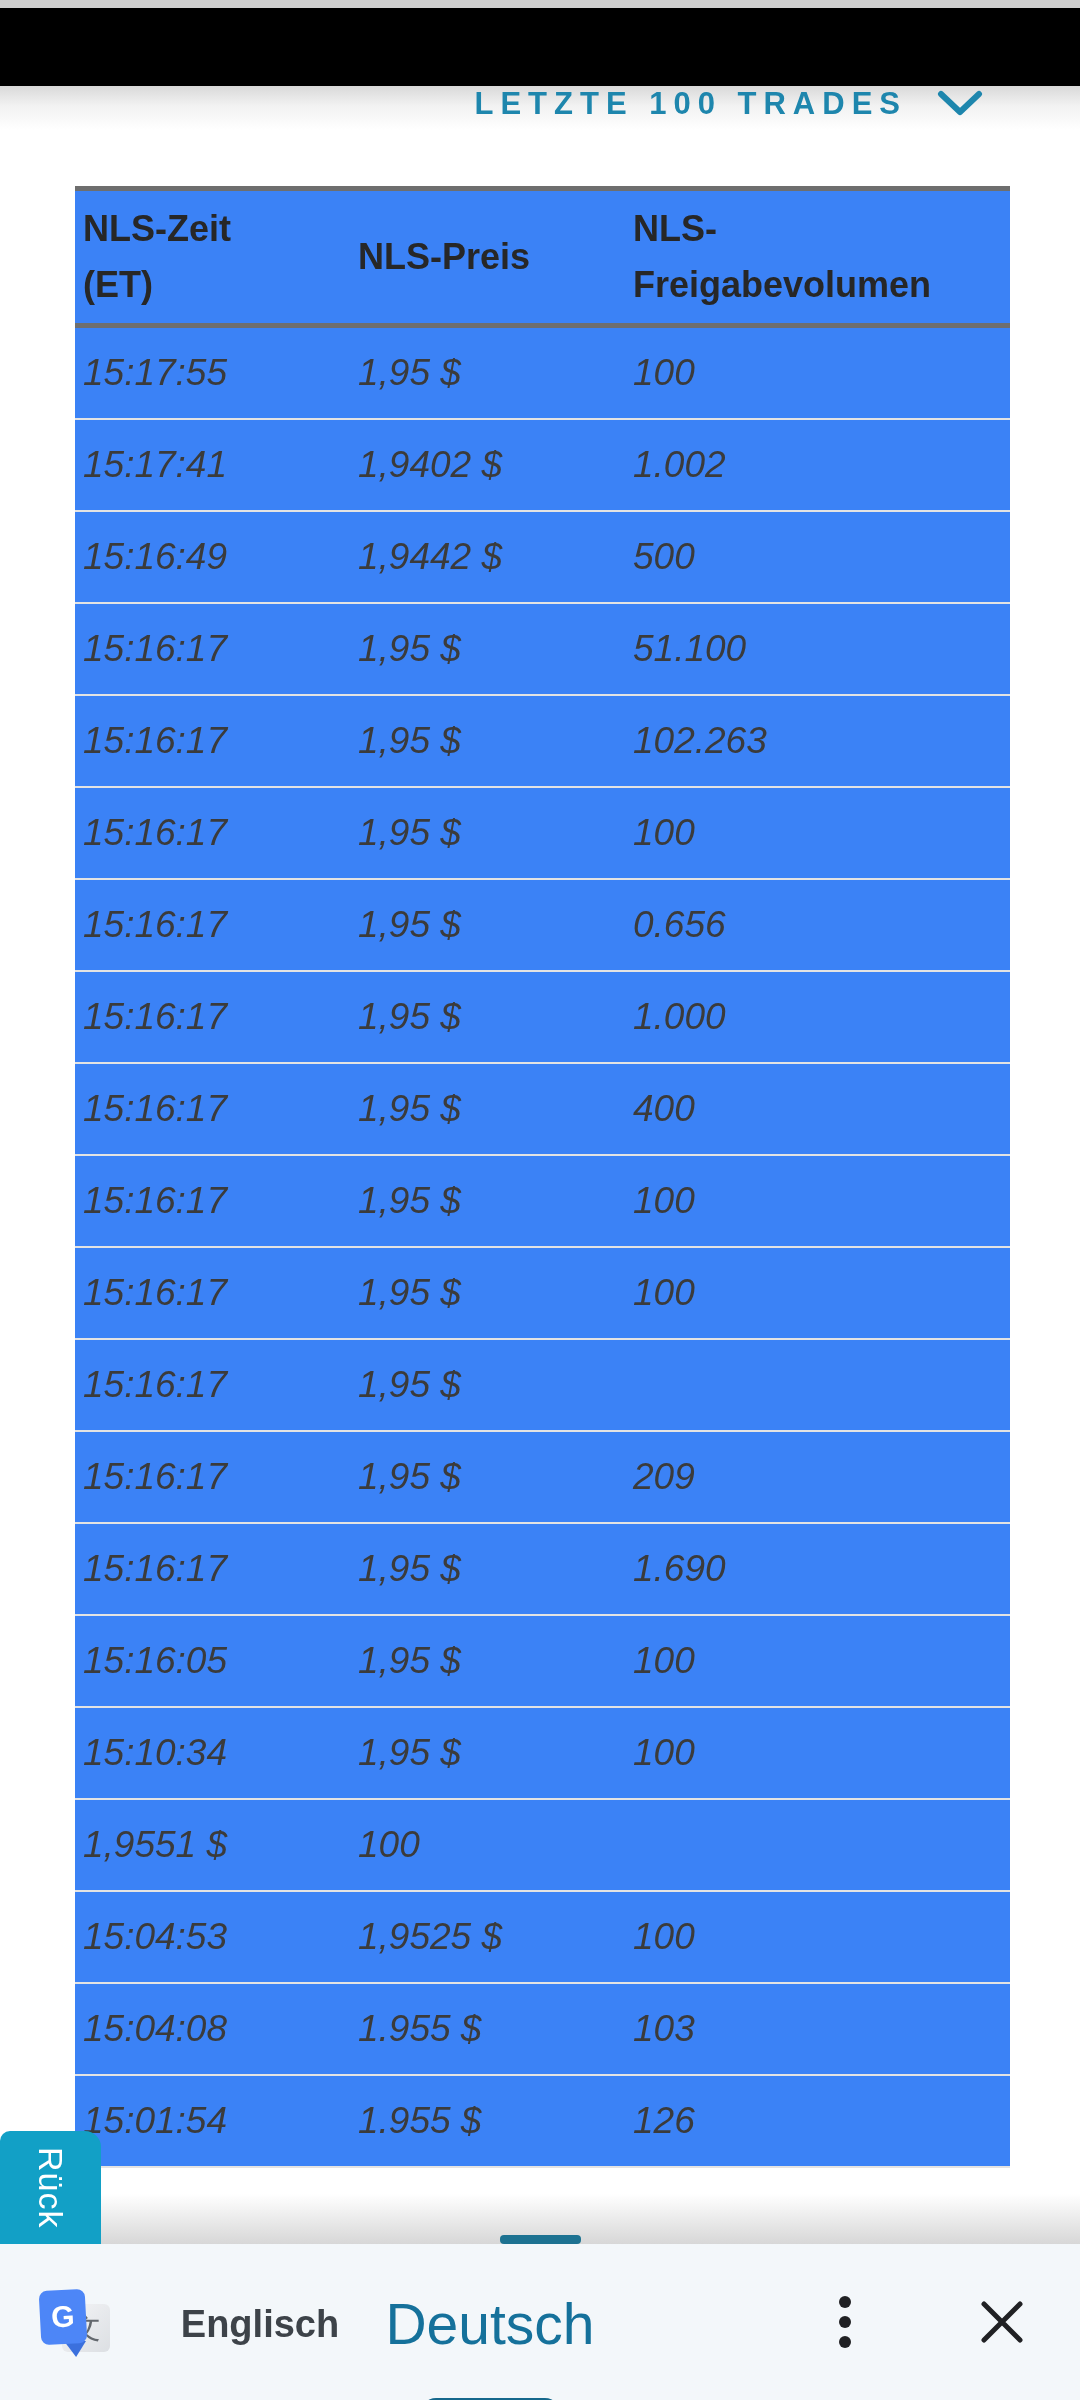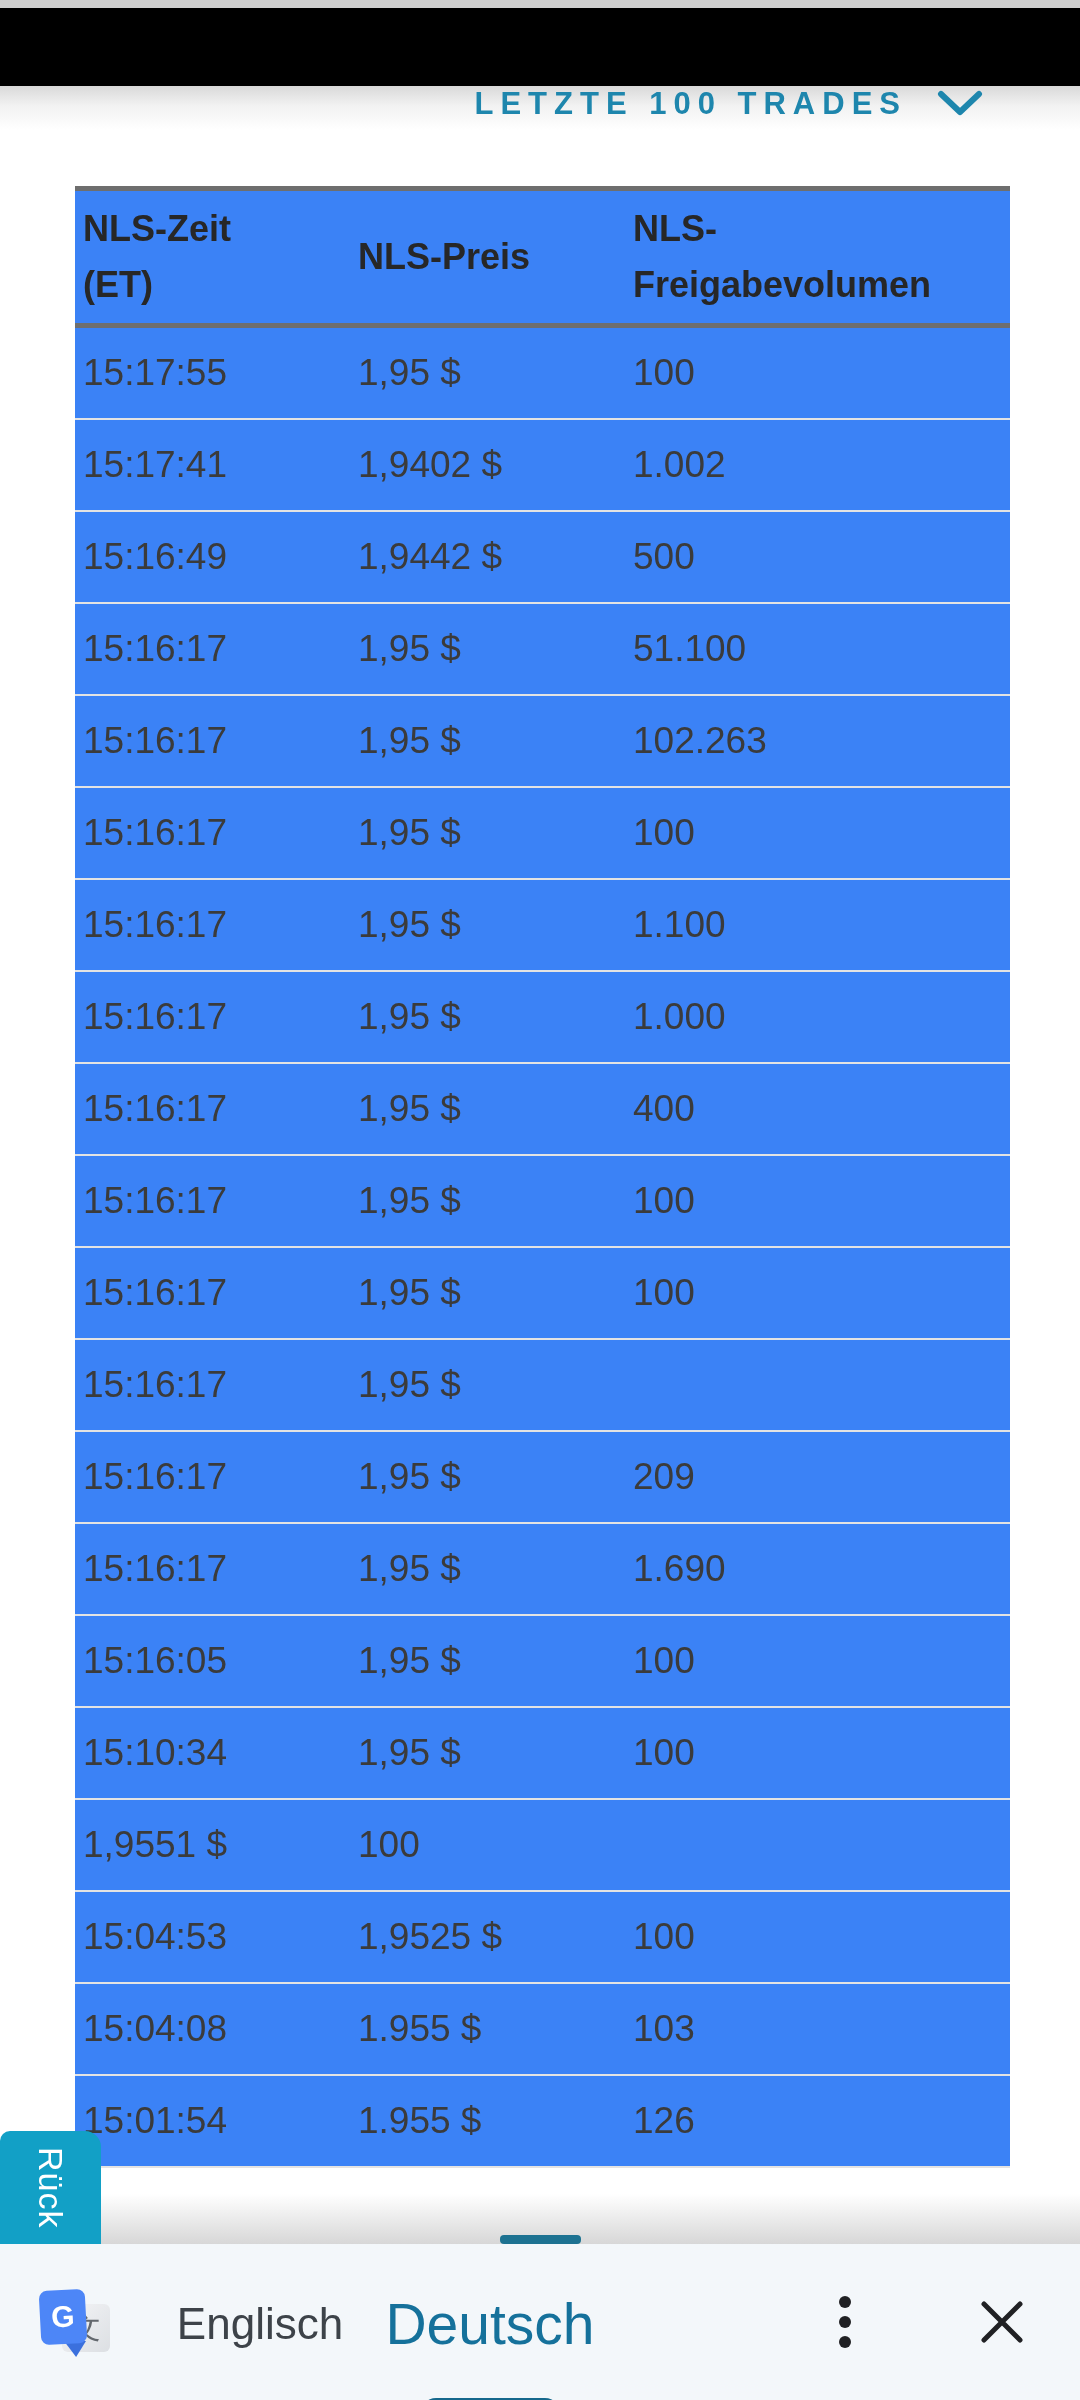--- a/index.html
+++ b/index.html
@@ -52,21 +52,21 @@
   }
   .cell{padding-left:8px;}
   .c1{width:275px;flex:0 0 275px;}
   .c2{width:275px;flex:0 0 275px;}
   .c3{width:385px;flex:0 0 385px;}
   .thead .c1 span{display:inline-block;max-width:190px;}
   .thead .c3 span{display:inline-block;max-width:330px;}
   .row{
     display:flex;align-items:center;height:92px;
     border-bottom:2px solid var(--border-light);
-    font-size:37px;color:var(--row-text);
+    font-size:37px;color:var(--row-text);font-style:italic;
   }
   
   .feedback-tab{
     position:absolute;left:0;top:2123px;width:101px;height:113px;
     background:var(--tab-teal);border-radius:10px 16px 0 0;
     display:flex;align-items:center;justify-content:center;
     cursor:pointer;z-index:4;
   }
   .feedback-tab span{
     writing-mode:vertical-rl;color:#ffffff;font-size:34px;line-height:1;
@@ -96,21 +96,21 @@
   }
   .gt-fold{
     position:absolute;left:24px;top:53px;width:22px;height:16px;background:#3b70dd;
     clip-path:polygon(0 0,100% 0,55% 100%);
   }
   
   .lang-tab{
     position:absolute;top:2282px;height:68px;display:flex;align-items:center;
     justify-content:center;cursor:pointer;z-index:3;white-space:nowrap;
   }
-  .lang-source{left:150px;width:220px;font-size:44px;font-weight:400;color:var(--source-lang-text);}
+  .lang-source{left:150px;width:220px;font-size:38px;font-weight:700;color:var(--source-lang-text);}
   .lang-target{left:390px;width:200px;font-size:57px;font-weight:500;color:var(--link-blue);}
   
   .icon-button{
     position:absolute;top:2276px;width:80px;height:80px;display:flex;
     align-items:center;justify-content:center;cursor:pointer;z-index:3;
   }
   .kebab-button{left:805px;}
   .close-button{left:962px;}
   
   .bottom-button{
@@ -180,21 +180,21 @@
 
     <div class="row">
       <div class="cell c1">15:16:17</div>
       <div class="cell c2">1,95 $</div>
       <div class="cell c3">100</div>
     </div>
 
     <div class="row">
       <div class="cell c1">15:16:17</div>
       <div class="cell c2">1,95 $</div>
-      <div class="cell c3">1.100</div>
+      <div class="cell c3">0.656</div>
     </div>
 
     <div class="row">
       <div class="cell c1">15:16:17</div>
       <div class="cell c2">1,95 $</div>
       <div class="cell c3">1.000</div>
     </div>
 
     <div class="row">
       <div class="cell c1">15:16:17</div>

